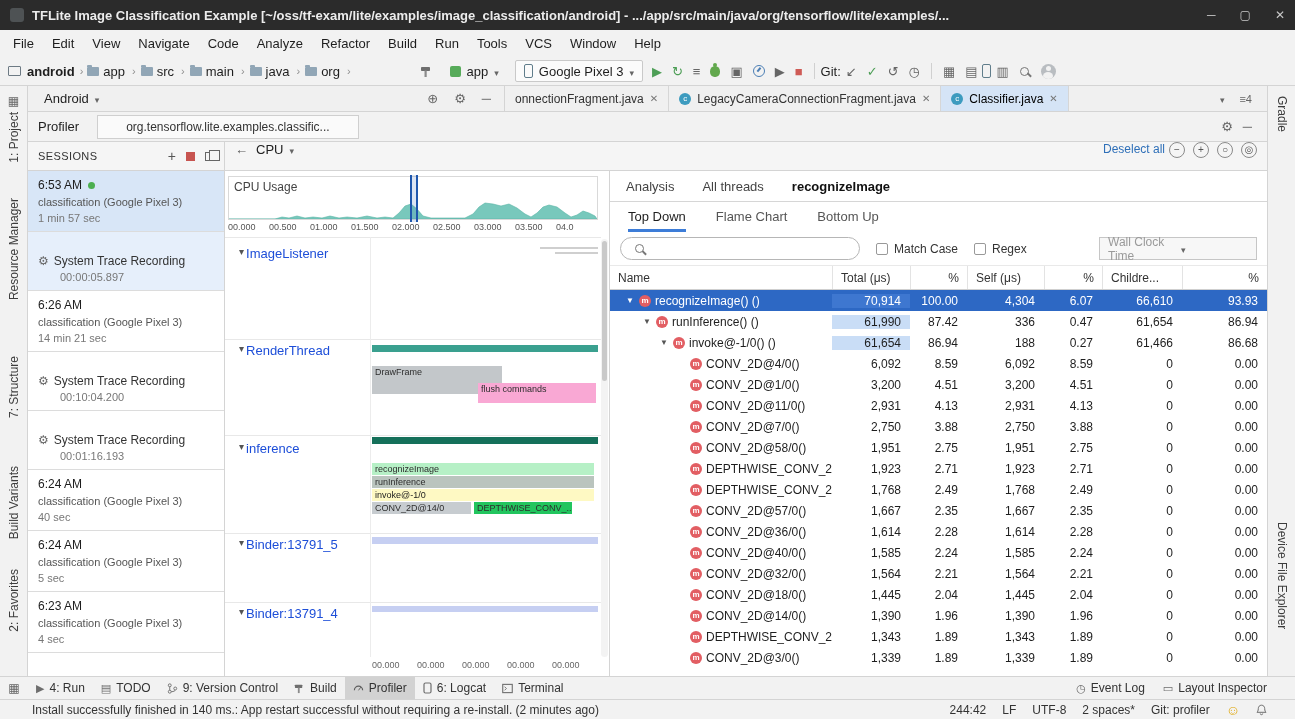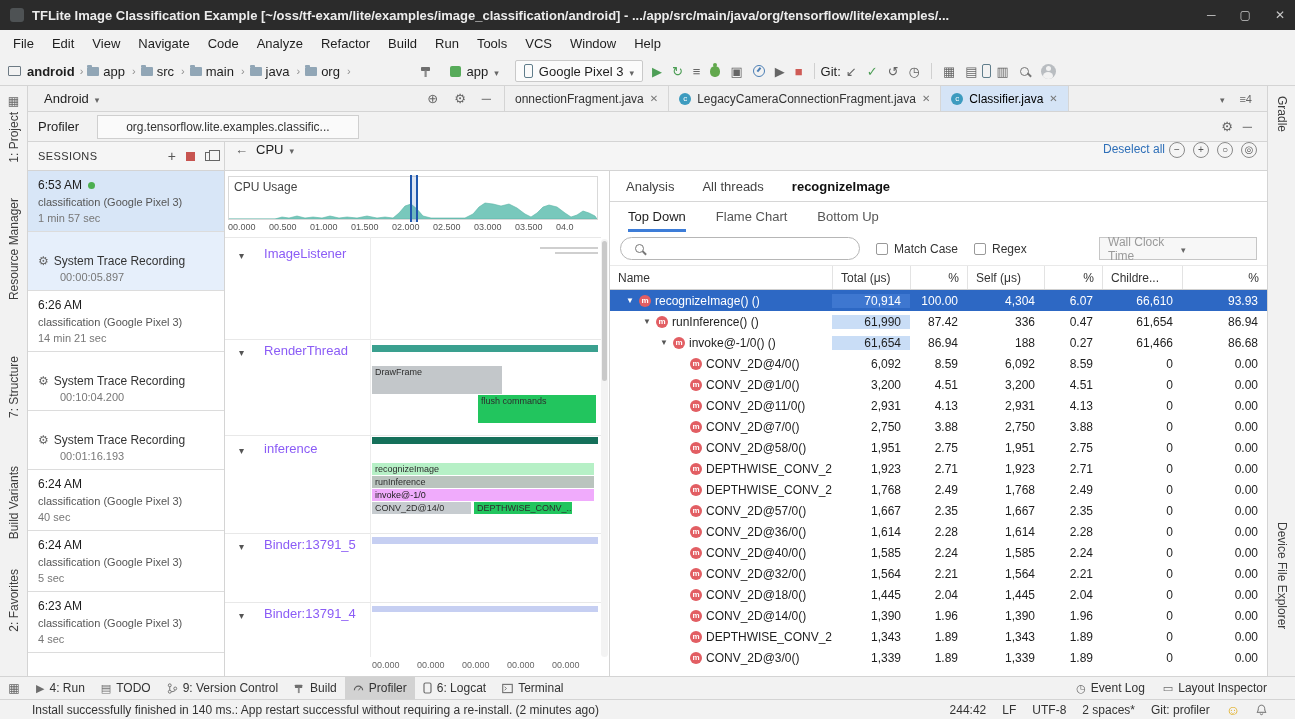--- a/index.html
+++ b/index.html
@@ -105,30 +105,30 @@
 
 
 .cpu-pane{position:absolute;top:171px;left:225px;width:385px;height:505px;background:#fff;border-right:1px solid #d4d4d4;overflow:hidden}
 .cpu-chart{position:absolute;left:3px;top:5px;width:370px;height:44px;border:1px solid #d9d9d9;background:#fff}
 .cpu-chart-label{position:absolute;left:5px;top:3px;font-size:12px;color:#444;z-index:2}
 .selband{position:absolute;left:185px;top:4px;width:8px;height:47px;background:rgba(60,110,190,.18);border-left:2px solid #1f57ad;border-right:2px solid #1f57ad;z-index:3}
 .ticks{position:absolute;left:3px;top:51px;display:flex}
 .tick{width:41px;font-size:9px;color:#555;white-space:nowrap;overflow:hidden}
 .sepln{position:absolute;left:0;right:8px;height:1px;background:#e8e8e8}
 .vln{position:absolute;left:145px;top:66px;width:1px;height:420px;background:#ececec}
-.thread-label{position:absolute;left:14px;font-size:13px;color:#8b5cf6;display:flex;align-items:flex-end;gap:20px}
+.thread-label{position:absolute;left:14px;font-size:13px;color:#1d4ed8;display:flex;align-items:flex-start;gap:2px}
 .tri{color:#555;font-size:10px}.tri::before{content:"▾"}
 .bar{position:absolute;font-size:9px;color:#2d2d2d;line-height:12px;padding:0 3px;white-space:nowrap;overflow:hidden}
 .b-render{left:147px;top:174px;width:226px;height:7px;background:#3aa08f}
 .b-draw{left:147px;top:195px;width:130px;height:28px;background:#c3c7ca}
-.b-flush{left:253px;top:224px;width:118px;height:28px;background:#22c55e}
+.b-flush{left:253px;top:212px;width:118px;height:20px;background:#f9a8d4}
 .b-infmain{left:147px;top:266px;width:226px;height:7px;background:#15705a}
 .b-recog{left:147px;top:292px;width:222px;height:12px;background:#b6f0c6}
 .b-runinf{left:147px;top:305px;width:222px;height:12px;background:#bac4be}
-.b-invoke{left:147px;top:318px;width:222px;height:12px;background:#f0abfc;color:#1c1c1c}
+.b-invoke{left:147px;top:318px;width:222px;height:12px;background:#fef9c3;color:#1c1c1c}
 .b-conv{left:147px;top:331px;width:99px;height:12px;background:#c7ccd0}
 .b-depth{left:249px;top:331px;width:98px;height:12px;background:#22c55e}
 .b-b5{left:147px;top:366px;width:226px;height:7px;background:#c6cff2}
 .b-b4{left:147px;top:435px;width:226px;height:6px;background:#c6cff2}
 .il1{left:315px;top:76px;width:58px;height:2px;background:#cfcfcf}
 .il2{left:330px;top:81px;width:43px;height:2px;background:#cfcfcf}
 .axis{position:absolute;left:147px;top:489px;display:flex}
 .axis span{width:45px;font-size:9px;color:#666}
 .vsb{position:absolute;right:1px;top:68px;width:7px;height:418px;background:#f3f3f3;border-radius:4px}
 .vsb::before{content:"";position:absolute;top:2px;left:1px;width:5px;height:140px;background:#c9c9c9;border-radius:3px}

